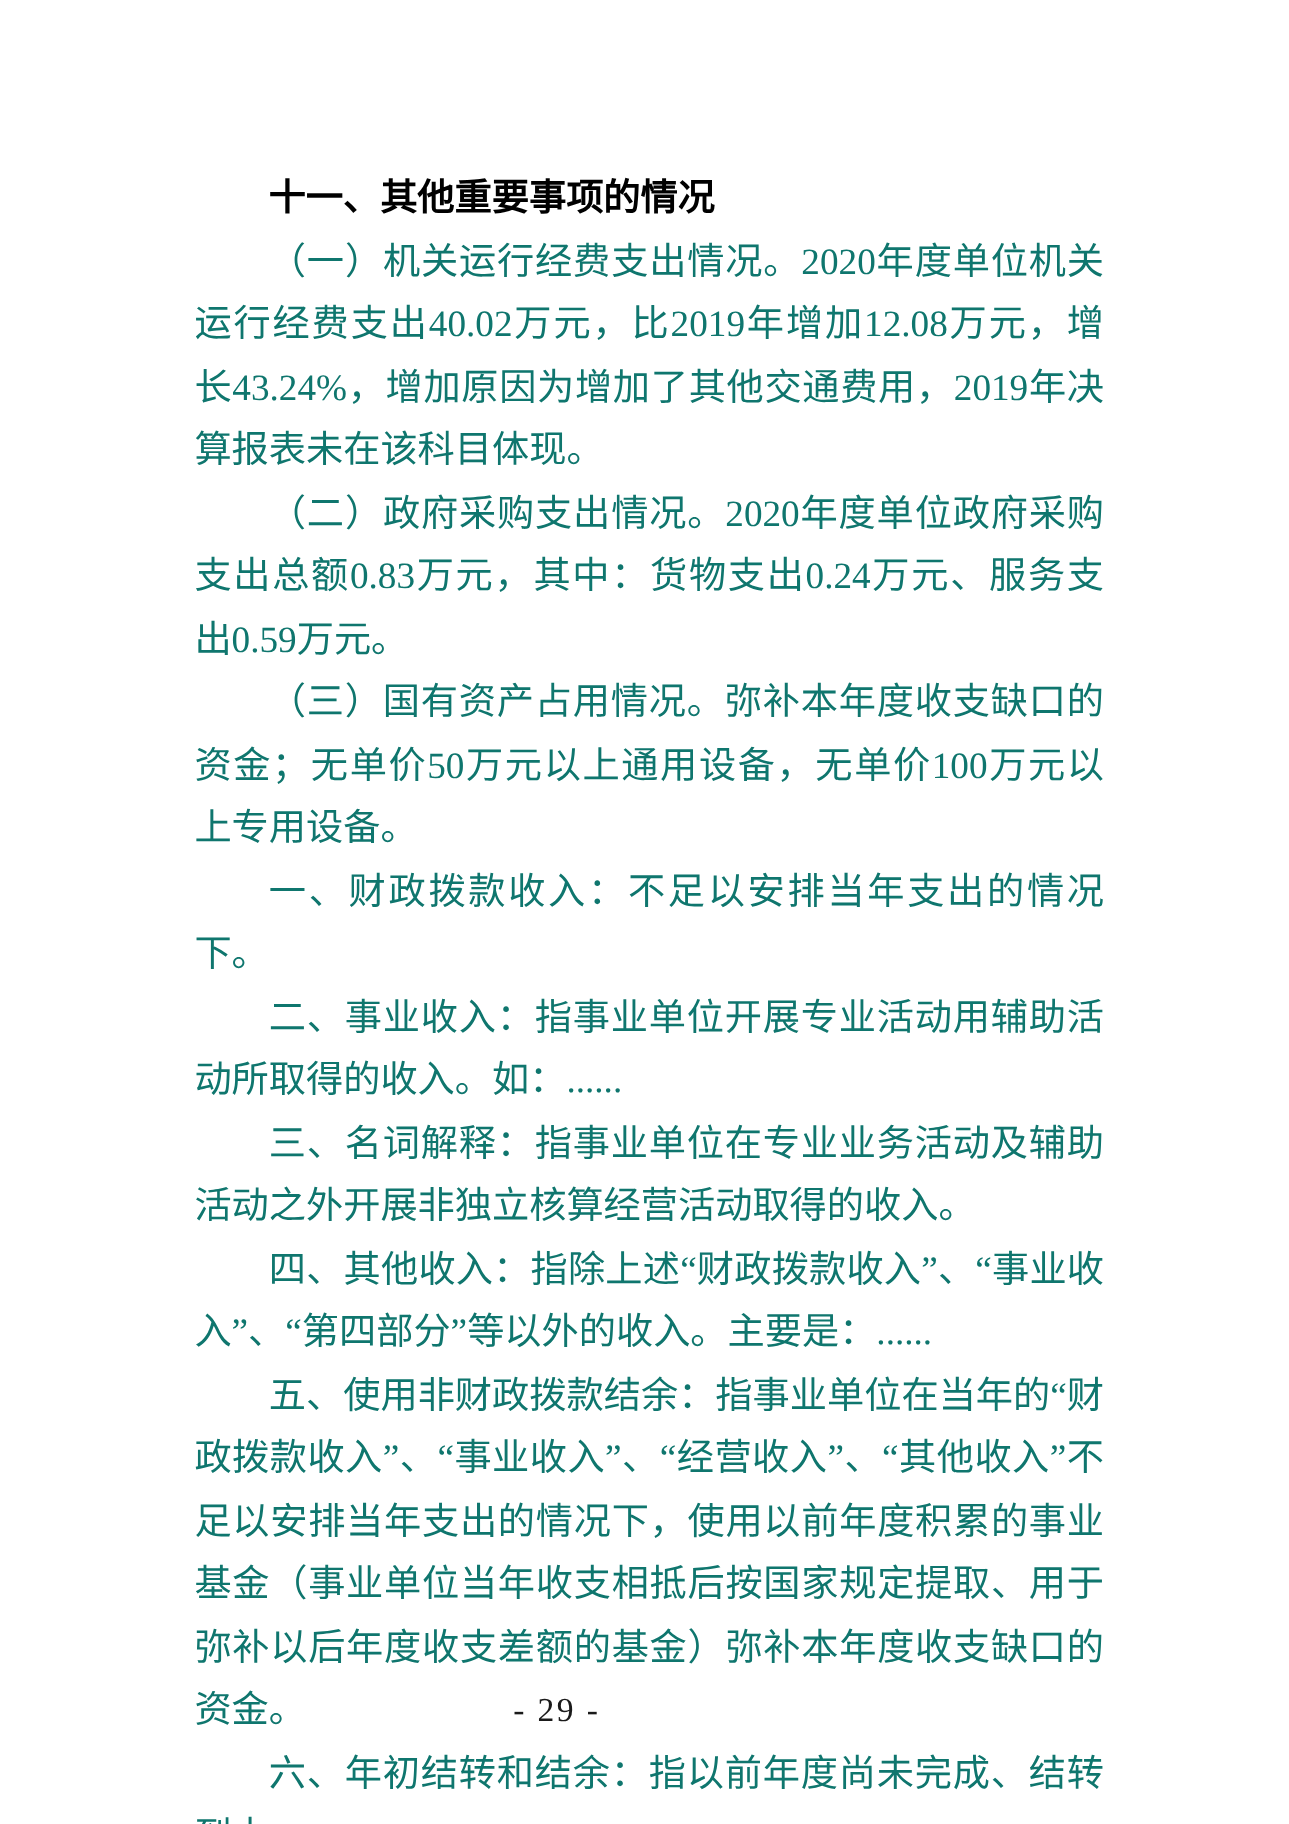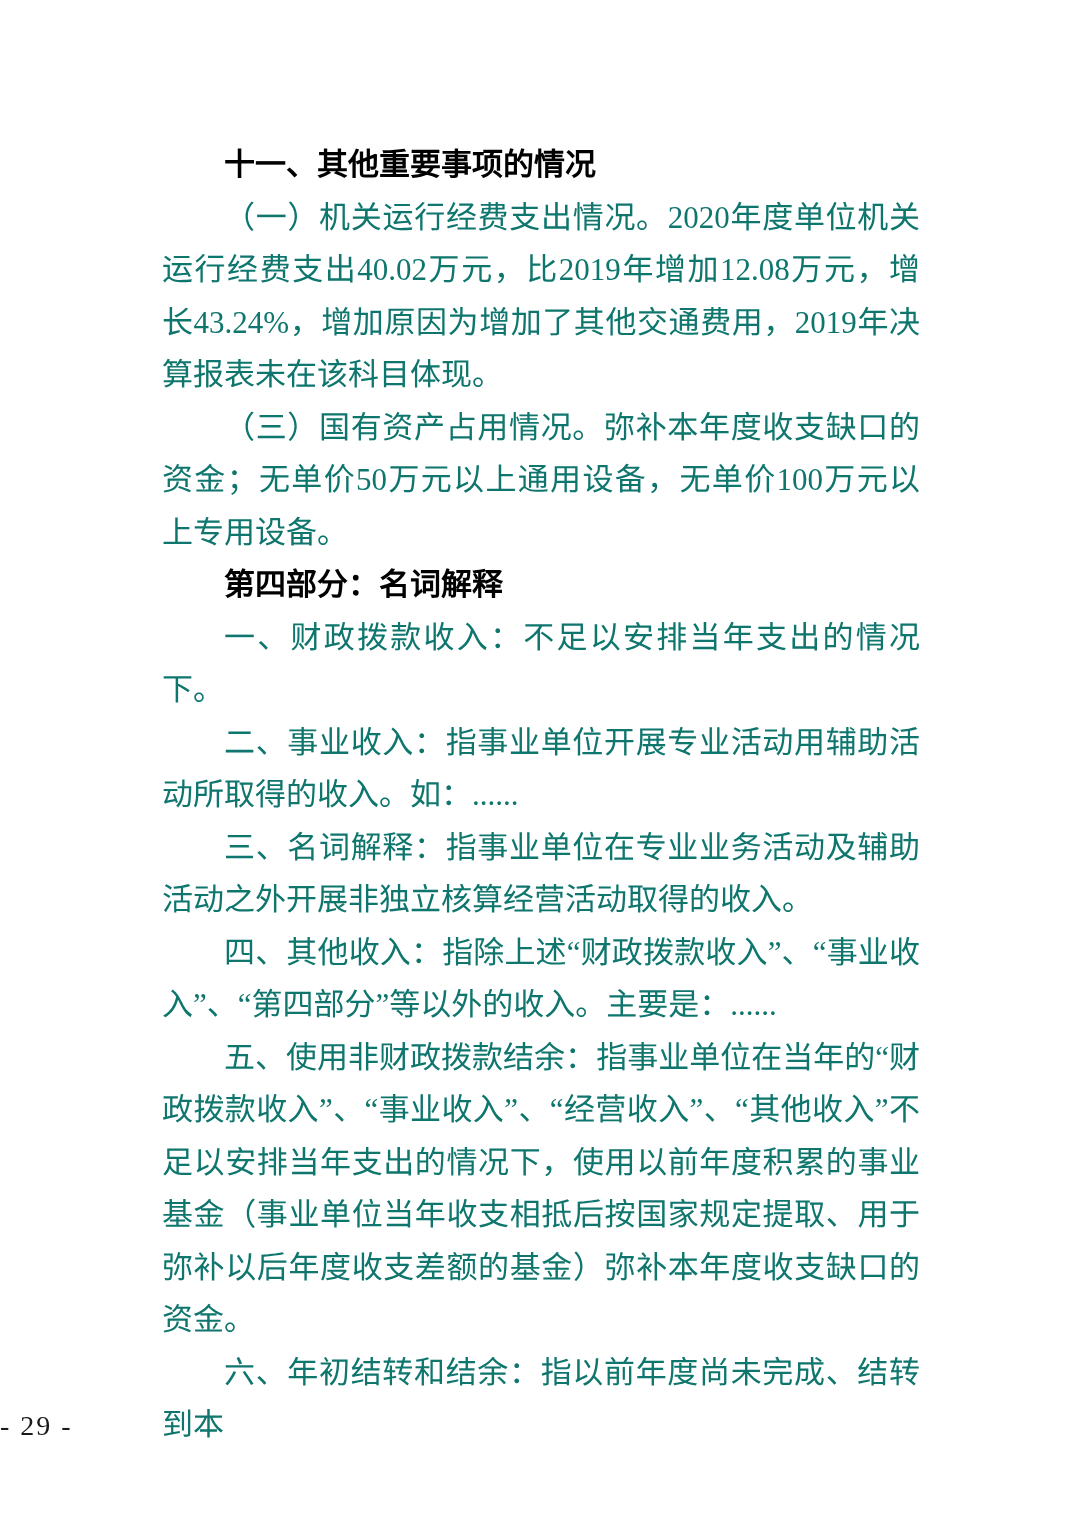--- a/index.html
+++ b/index.html
@@ -32,35 +32,35 @@
   .content p.heading {
     font-weight: bold;
     text-align: left;
     color: #000000;
   }
   .page-footer {
     position: absolute;
     left: 0;
     right: 0;
     top: 1410px;
-    text-align: left;
+    text-align: center;
     font-size: 28px;
     color: #1a1a1a;
     letter-spacing: 2px;
   }
 </style>
 </head>
 <body>
 
 <div class="page">
   <div class="content">
     <p class="heading">十一、其他重要事项的情况</p>
     <p>（一）机关运行经费支出情况。2020年度单位机关运行经费支出40.02万元，比2019年增加12.08万元，增长43.24%，增加原因为增加了其他交通费用，2019年决算报表未在该科目体现。</p>
+    <p>（二）政府采购支出情况。2020年度单位政府采购支出总额0.83万元，其中：货物支出0.24万元、服务支出0.59万元。</p>
     <p>（三）国有资产占用情况。弥补本年度收支缺口的资金；无单价50万元以上通用设备，无单价100万元以上专用设备。</p>
-    <p class="heading">第四部分：名词解释</p>
     <p>一、财政拨款收入：不足以安排当年支出的情况下。</p>
     <p>二、事业收入：指事业单位开展专业活动用辅助活动所取得的收入。如：......</p>
     <p>三、名词解释：指事业单位在专业业务活动及辅助活动之外开展非独立核算经营活动取得的收入。</p>
     <p>四、其他收入：指除上述“财政拨款收入”、“事业收入”、“第四部分”等以外的收入。主要是：......</p>
     <p>五、使用非财政拨款结余：指事业单位在当年的“财政拨款收入”、“事业收入”、“经营收入”、“其他收入”不足以安排当年支出的情况下，使用以前年度积累的事业基金（事业单位当年收支相抵后按国家规定提取、用于弥补以后年度收支差额的基金）弥补本年度收支缺口的资金。</p>
     <p>六、年初结转和结余：指以前年度尚未完成、结转到本</p>
   </div>
 
   <div class="page-footer">- 29 -</div>
 </div>

